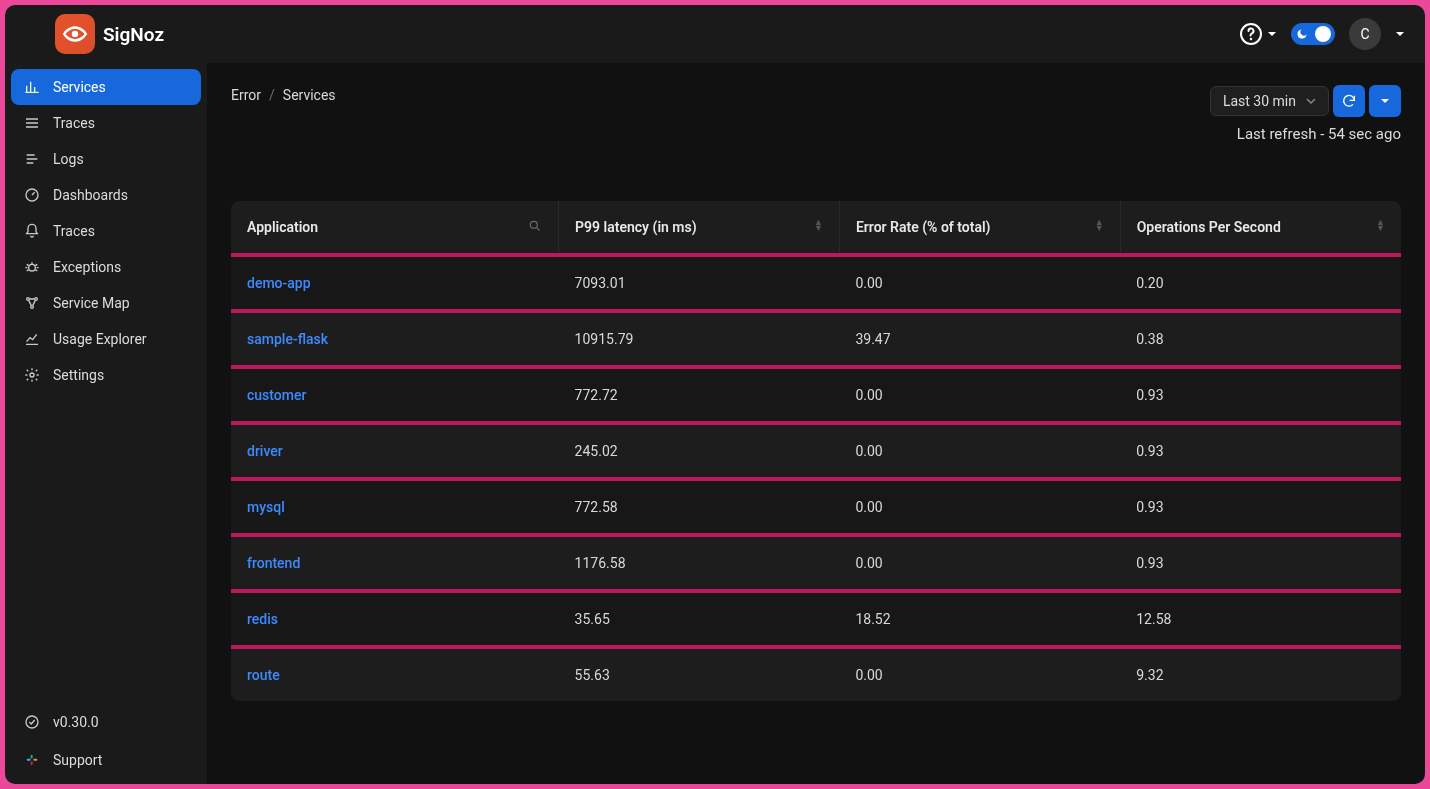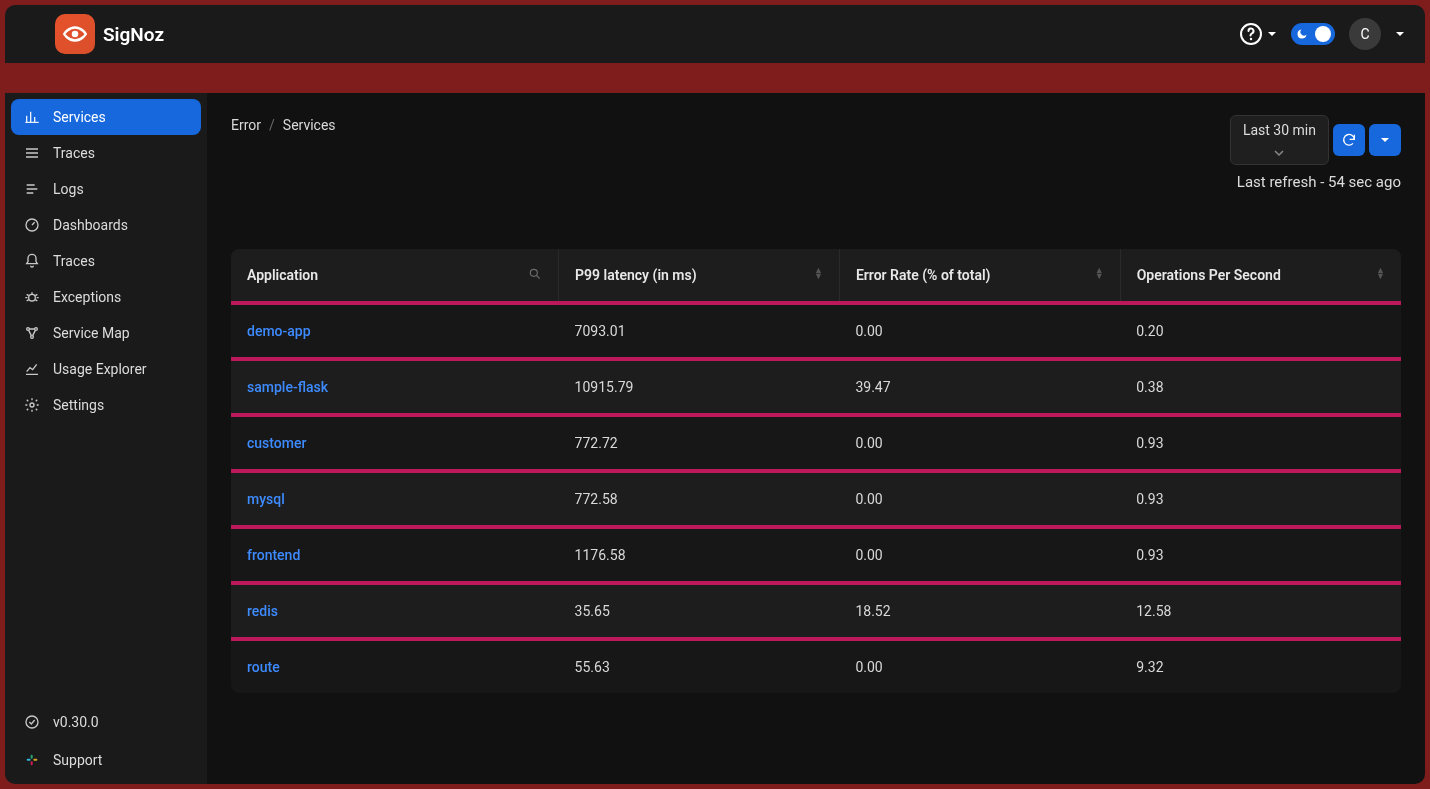--- a/index.html
+++ b/index.html
@@ -5,21 +5,21 @@
   * { box-sizing: border-box; margin: 0; padding: 0; }
   body {
     font-family: -apple-system, BlinkMacSystemFont, "Segoe UI", Roboto, sans-serif;
     background: #000;
     color: #fff;
     width: 1430px;
     height: 789px;
     overflow: hidden;
     font-size: 14px;
   }
-  .app { display: flex; flex-direction: column; height: 100%; background:#7f1d1d; padding:5px;gap:30px; }
+  .app { display: flex; flex-direction: column; height: 100%; background:#ec4899; padding:5px; }
 
   
   .header {
     height: 58px;
     display: flex;
     align-items: center;
     padding: 0 20px;
     background: #1a1a1a;
     border-top-left-radius: 10px;
     border-top-right-radius: 10px;
@@ -67,21 +67,21 @@
     padding: 22px 24px 0 24px;
   }
   .crumb { display:flex;align-items:center;gap:8px;color:#d9d9d9; margin-top:2px;}
   .crumb a { color:#d9d9d9; }
   .crumb-sep { color:#6b6b6b; }
   .time-controls { display:flex;flex-direction:column;align-items:flex-end;gap:6px; }
   .time-row { display:flex;align-items:center;gap:4px; }
   .time-select {
     display:flex;align-items:center;justify-content:center;gap:10px;
     padding:6px 12px;background:#1f1f1f;border:1px solid #333;border-radius:6px;
-    cursor:pointer;color:#dcdcdc;flex-direction:column;
+    cursor:pointer;color:#dcdcdc;
   }
   .icon-btn {
     display:flex;align-items:center;justify-content:center;
     width:32px;height:32px;background:#1668dc;border-radius:6px;cursor:pointer;
   }
   .refresh-label { font-size:15px;color:#dcdcdc;margin-top:2px; }
 
   .search-wrap { padding: 24px 24px 0 24px; }
   .search {
     width:100%;height:40px;border:1px solid #303030;border-radius:6px;
@@ -358,20 +358,26 @@
                 <td>39.47</td>
                 <td>0.38</td>
               </tr>
               <tr>
                 <td class="app-link">customer</td>
                 <td>772.72</td>
                 <td>0.00</td>
                 <td>0.93</td>
               </tr>
               <tr>
+                <td class="app-link">driver</td>
+                <td>245.02</td>
+                <td>0.00</td>
+                <td>0.93</td>
+              </tr>
+              <tr>
                 <td class="app-link">mysql</td>
                 <td>772.58</td>
                 <td>0.00</td>
                 <td>0.93</td>
               </tr>
               <tr>
                 <td class="app-link">frontend</td>
                 <td>1176.58</td>
                 <td>0.00</td>
                 <td>0.93</td>

